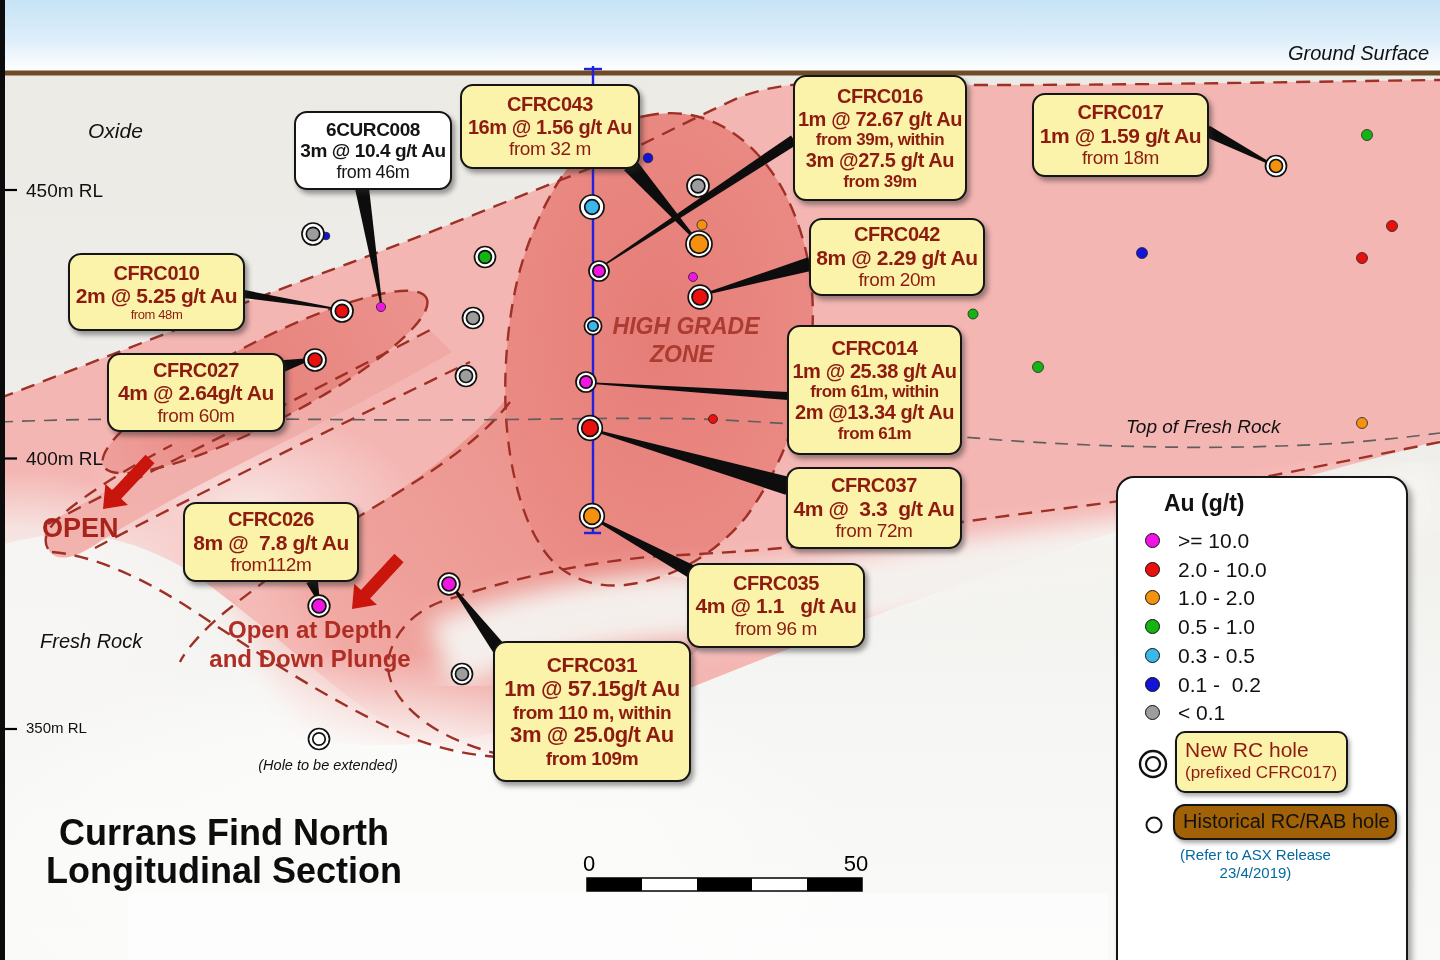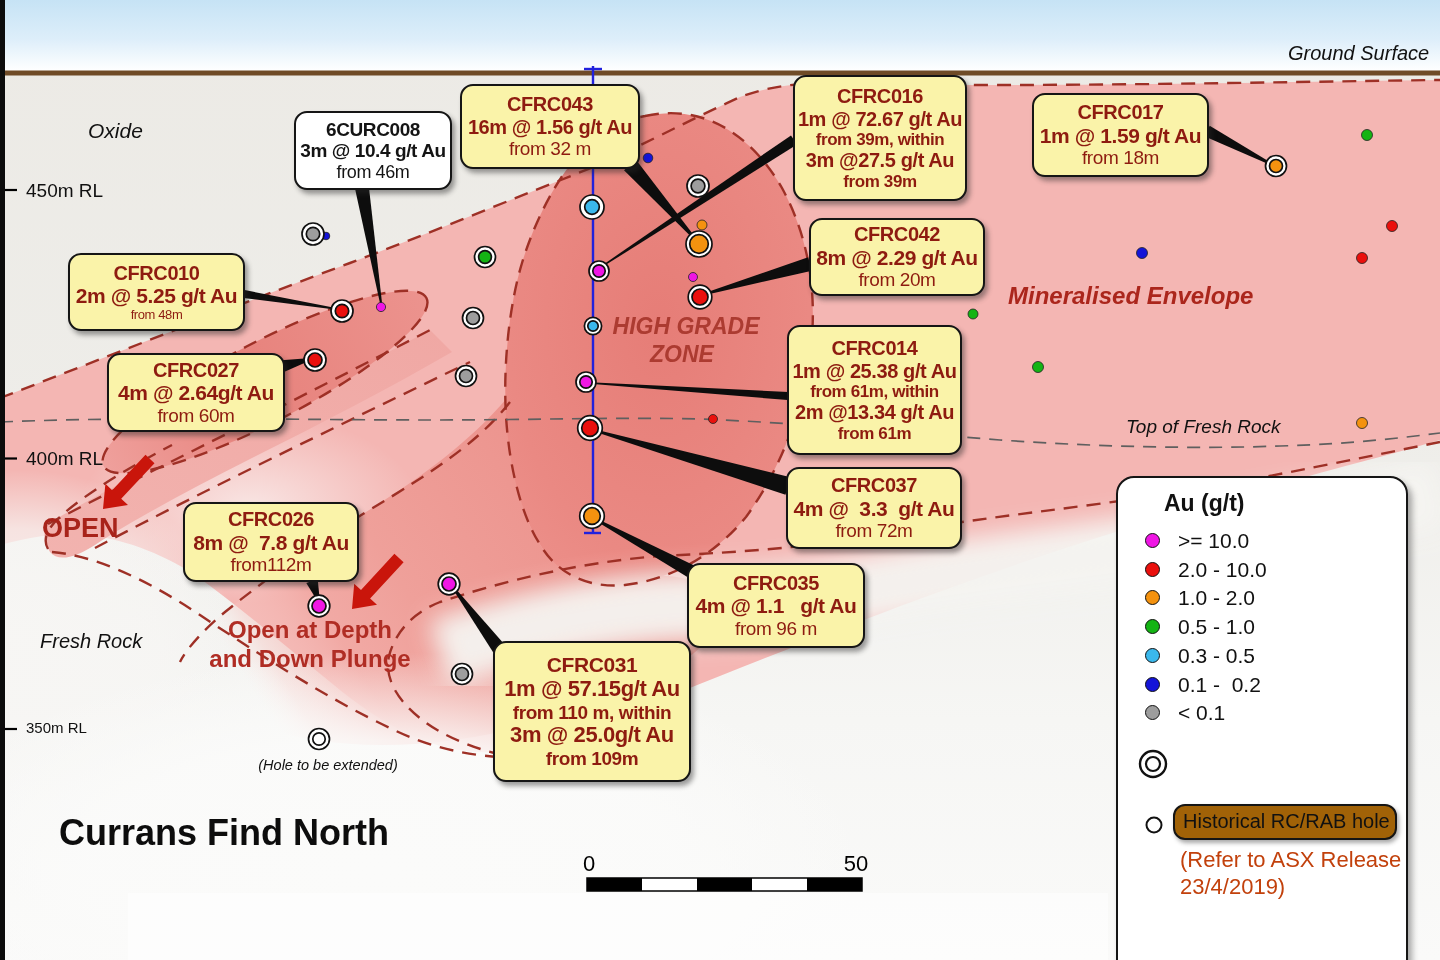--- a/index.html
+++ b/index.html
@@ -23,21 +23,21 @@
            border:1.6px solid #111;box-sizing:border-box;}
   .leg-lab{position:absolute;left:60px;top:1px;font-size:21px;color:#111;white-space:pre;}
   #leg-newrc-box{position:absolute;left:57px;top:253px;width:173px;height:62px;box-sizing:border-box;
       background:#faf3a9;border:2px solid #151515;border-radius:10px;
       box-shadow:2px 3px 4px rgba(40,40,40,0.4);padding:4px 8px;color:#8e1b10;}
   #leg-newrc-label{font-size:21px;font-weight:500;line-height:1.25;}
   #leg-newrc-sub{font-size:17px;line-height:1.2;}
   #leg-hist-box{position:absolute;left:55px;top:326px;width:224px;height:36px;box-sizing:border-box;
       background:#a16207;border:2px solid #151515;border-radius:12px;white-space:nowrap;
       box-shadow:2px 3px 4px rgba(40,40,40,0.4);padding:4px 8px;color:#111;font-size:20px;}
-  #leg-note{position:absolute;left:62px;top:368px;font-size:22px;color:#c2410c;line-height:1.23;}
+  #leg-note{position:absolute;left:62px;top:368px;font-size:15px;color:#0369a1;line-height:1.23;text-align:center;}
 </style>
 </head>
 <body>
 
 <div id="stage">
   <svg id="scene" width="1440" height="960" viewBox="0 0 1440 960">
     <defs>
       <linearGradient id="sky" x1="0" y1="0" x2="0" y2="1">
         <stop offset="0" stop-color="#c6e3f5"></stop>
         <stop offset="0.55" stop-color="#ddeefa"></stop>
@@ -241,24 +241,24 @@
   <div class="lbl" style="left:88px;top:119px;font-style:italic;font-size:21px;color:#111;">Oxide</div>
   <div class="lbl" style="left:26px;top:180px;font-size:19px;color:#111;">450m RL</div>
   <div class="lbl" style="left:26px;top:448px;font-size:19px;color:#111;">400m RL</div>
   <div class="lbl" style="left:26px;top:719px;font-size:15px;color:#111;">350m RL</div>
   <div class="lbl" style="left:40px;top:630px;font-style:italic;font-size:20px;color:#111;">Fresh Rock</div>
   <div class="lbl" style="left:42px;top:513px;font-weight:700;font-size:27px;color:#a8231a;">OPEN</div>
   <div class="lbl" style="left:310px;top:616px;transform:translateX(-50%);font-weight:700;font-size:24px;color:#b02d24;">Open at Depth</div>
   <div class="lbl" style="left:310px;top:645px;transform:translateX(-50%);font-weight:700;font-size:24px;color:#b02d24;">and Down Plunge</div>
   <div class="lbl" style="left:686px;top:313px;transform:translateX(-50%);font-weight:700;font-style:italic;font-size:23px;color:#ac3b31;">HIGH GRADE</div>
   <div class="lbl" style="left:682px;top:341px;transform:translateX(-50%);font-weight:700;font-style:italic;font-size:23px;color:#ac3b31;">ZONE</div>
-  <div class="lbl" style="left:1008px;top:282px;font-weight:700;font-style:italic;font-size:24px;color:#ab261c;">Mineralised Envelope</div>
   <div class="lbl" style="left:1126px;top:416px;font-style:italic;font-size:19px;color:#111;">Top of Fresh Rock</div>
   <div class="lbl" style="left:328px;top:757px;transform:translateX(-50%);font-style:italic;font-size:14.5px;color:#111;">(Hole to be extended)</div>
   <div class="lbl" style="left:224px;top:812px;transform:translateX(-50%);font-weight:700;font-size:36px;color:#0d0d0d;">Currans Find North</div>
+  <div class="lbl" style="left:224px;top:850px;transform:translateX(-50%);font-weight:700;font-size:36px;color:#0d0d0d;">Longitudinal Section</div>
 
   <div id="callouts">
       <div class="callout yellow" style="left: 460px; top: 84px; width: 180px; height: 85px;">
         <div class="cline" style="font-size: 20px; font-weight: 700;">CFRC043</div>
         <div class="cline" style="font-size: 20px; font-weight: 700;">16m @ 1.56 g/t Au</div>
         <div class="cline" style="font-size: 19px; font-weight: 400;">from 32 m</div>
       </div>
       <div class="callout white" style="left: 294px; top: 111px; width: 158px; height: 79px;">
         <div class="cline" style="font-size: 19px; font-weight: 700;">6CURC008</div>
         <div class="cline" style="font-size: 19px; font-weight: 700;">3m @ 10.4 g/t Au</div>
@@ -351,20 +351,24 @@
         </div>
         <div class="leg-row" style="top: 222.2px;">
           <span class="leg-dot" style="background: rgb(157, 157, 157);"></span>
           <span class="leg-lab">&lt; 0.1</span>
         </div>
       </div>
     <svg width="36" height="36" style="position:absolute;left:17px;top:268px;">
       <circle cx="18" cy="18" r="13" fill="#fff" stroke="#111" stroke-width="2.4"></circle>
       <circle cx="18" cy="18" r="7" fill="#fff" stroke="#111" stroke-width="2.2"></circle>
     </svg>
+    <div id="leg-newrc-box">
+      <div id="leg-newrc-label">New RC hole</div>
+      <div id="leg-newrc-sub">(prefixed CFRC017)</div>
+    </div>
     <svg width="24" height="24" style="position:absolute;left:24px;top:335px;">
       <circle cx="12" cy="12" r="7.5" fill="#fff" stroke="#111" stroke-width="2"></circle>
     </svg>
     <div id="leg-hist-box">
       <span>Historical RC/RAB hole</span>
     </div>
     <div id="leg-note">
       <div>(Refer to ASX Release</div>
       <div>23/4/2019)</div>
     </div>

